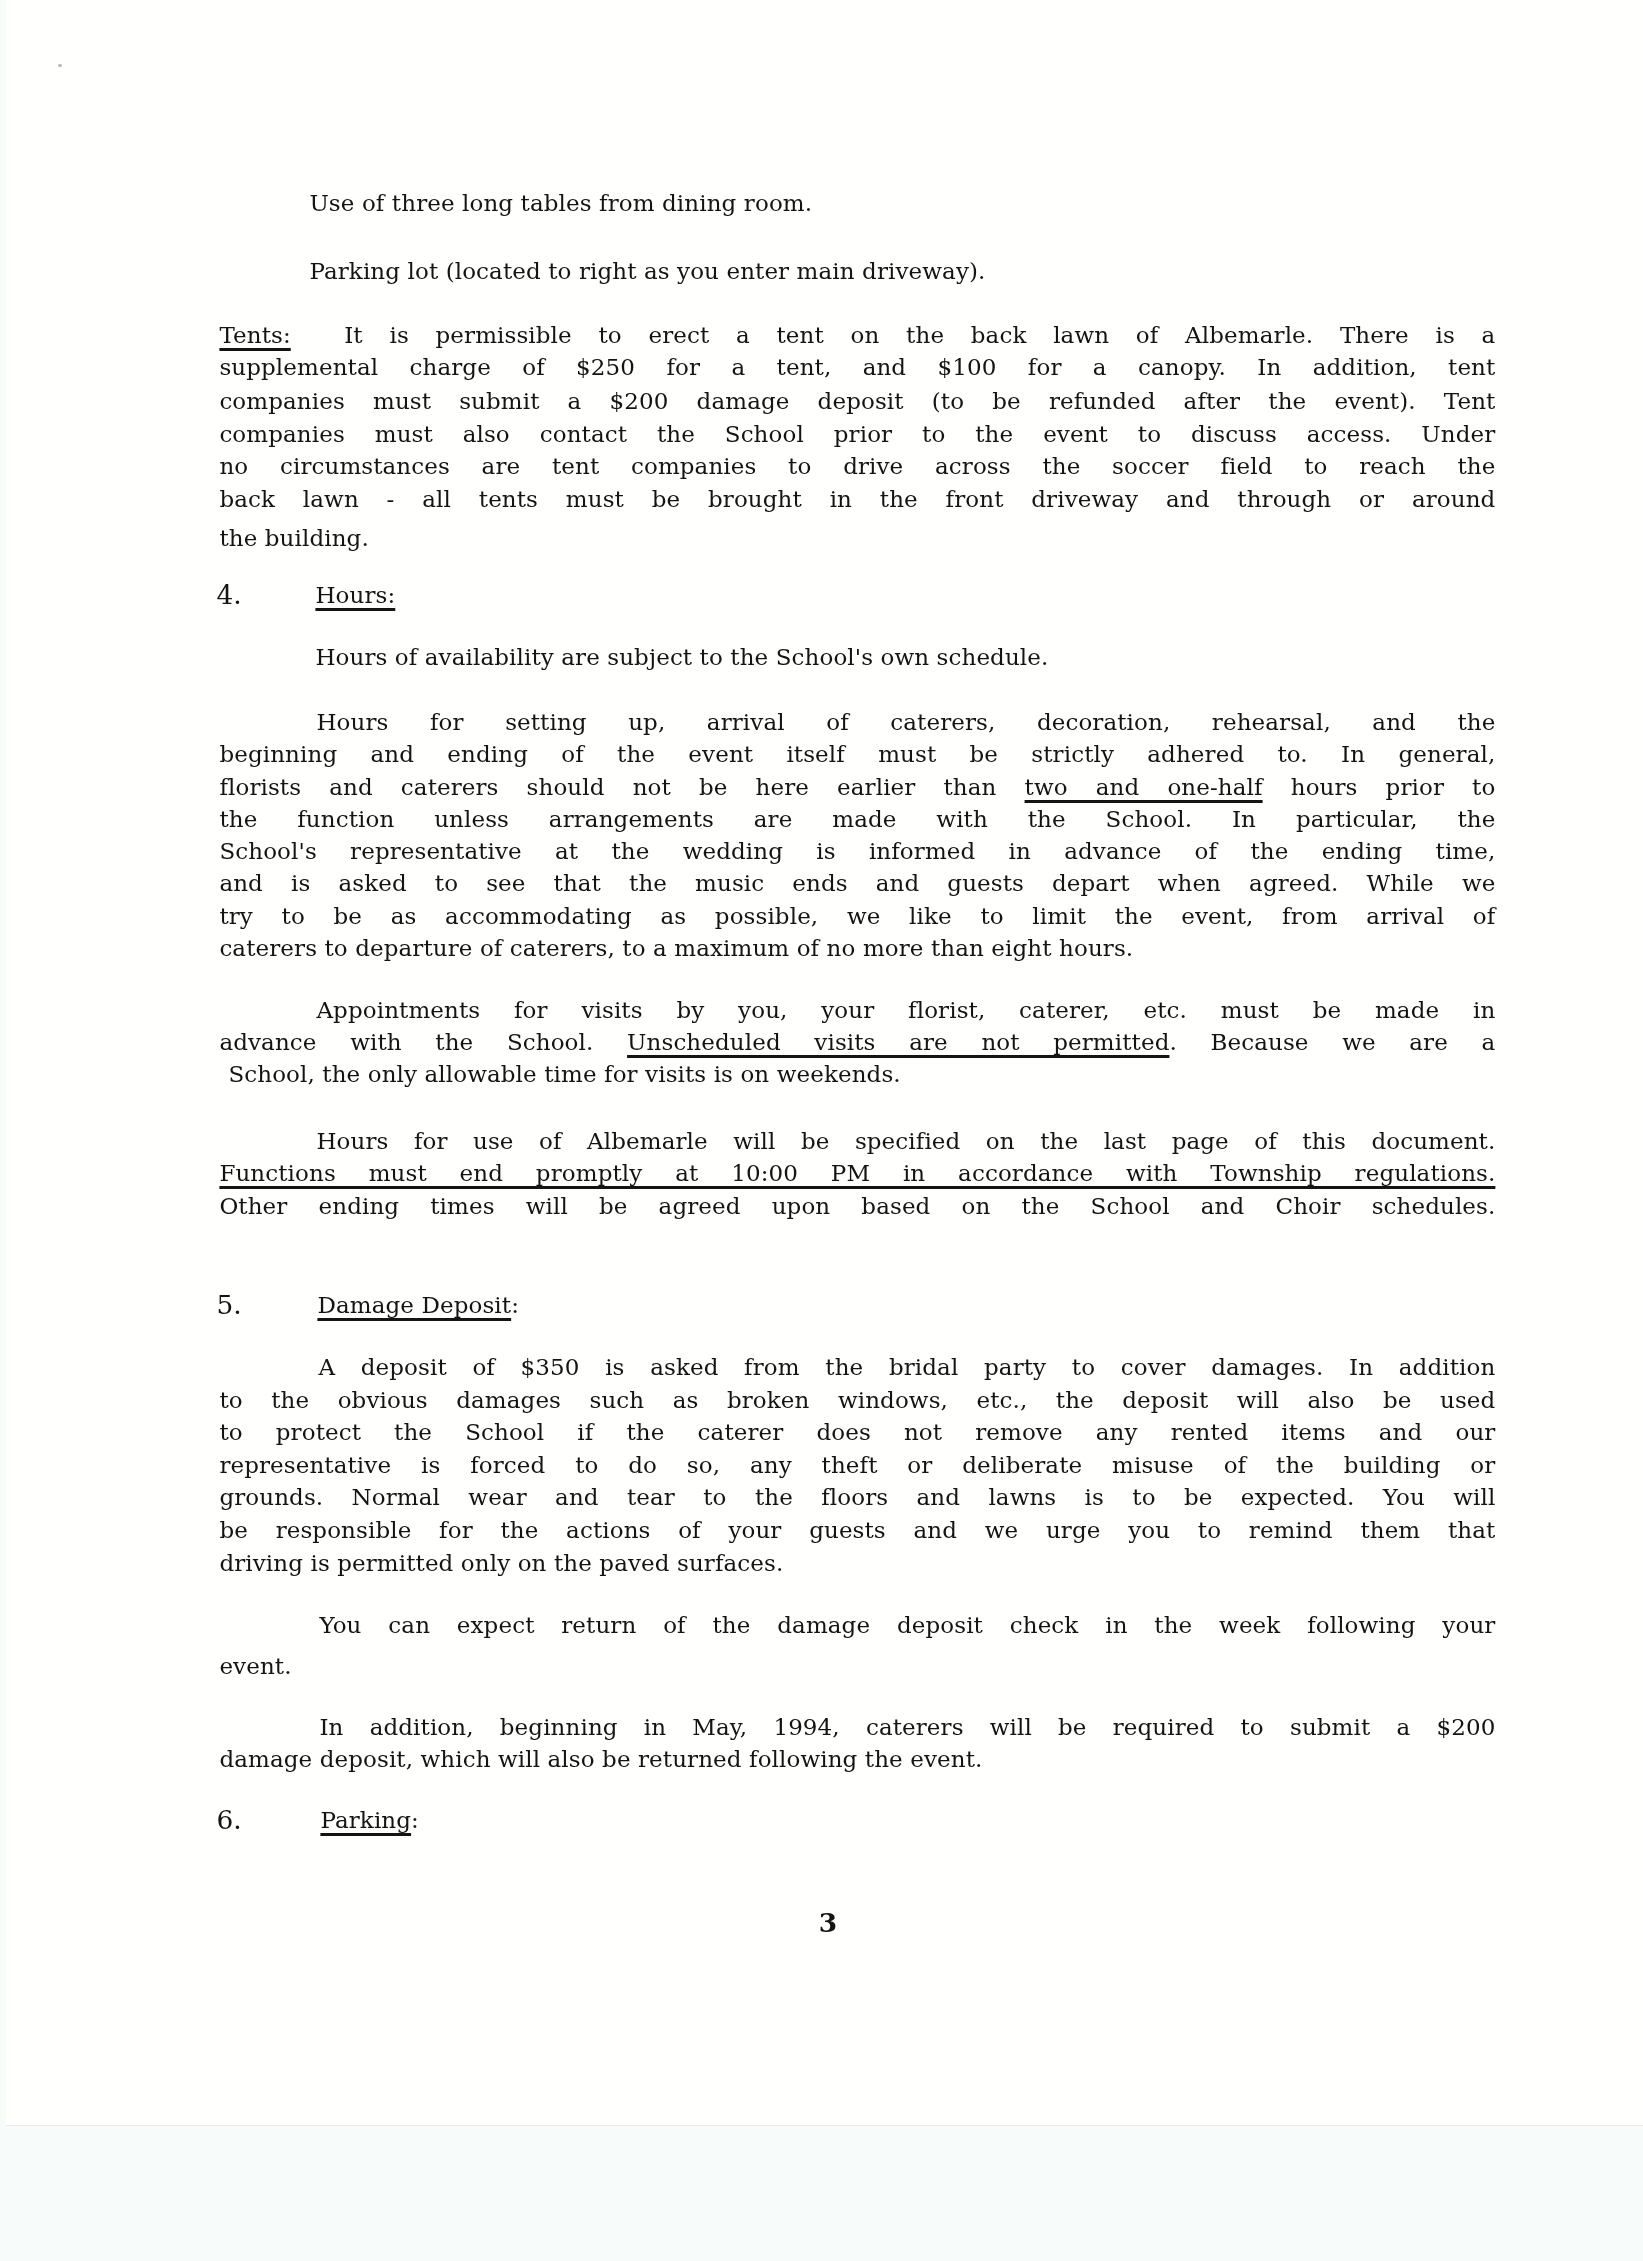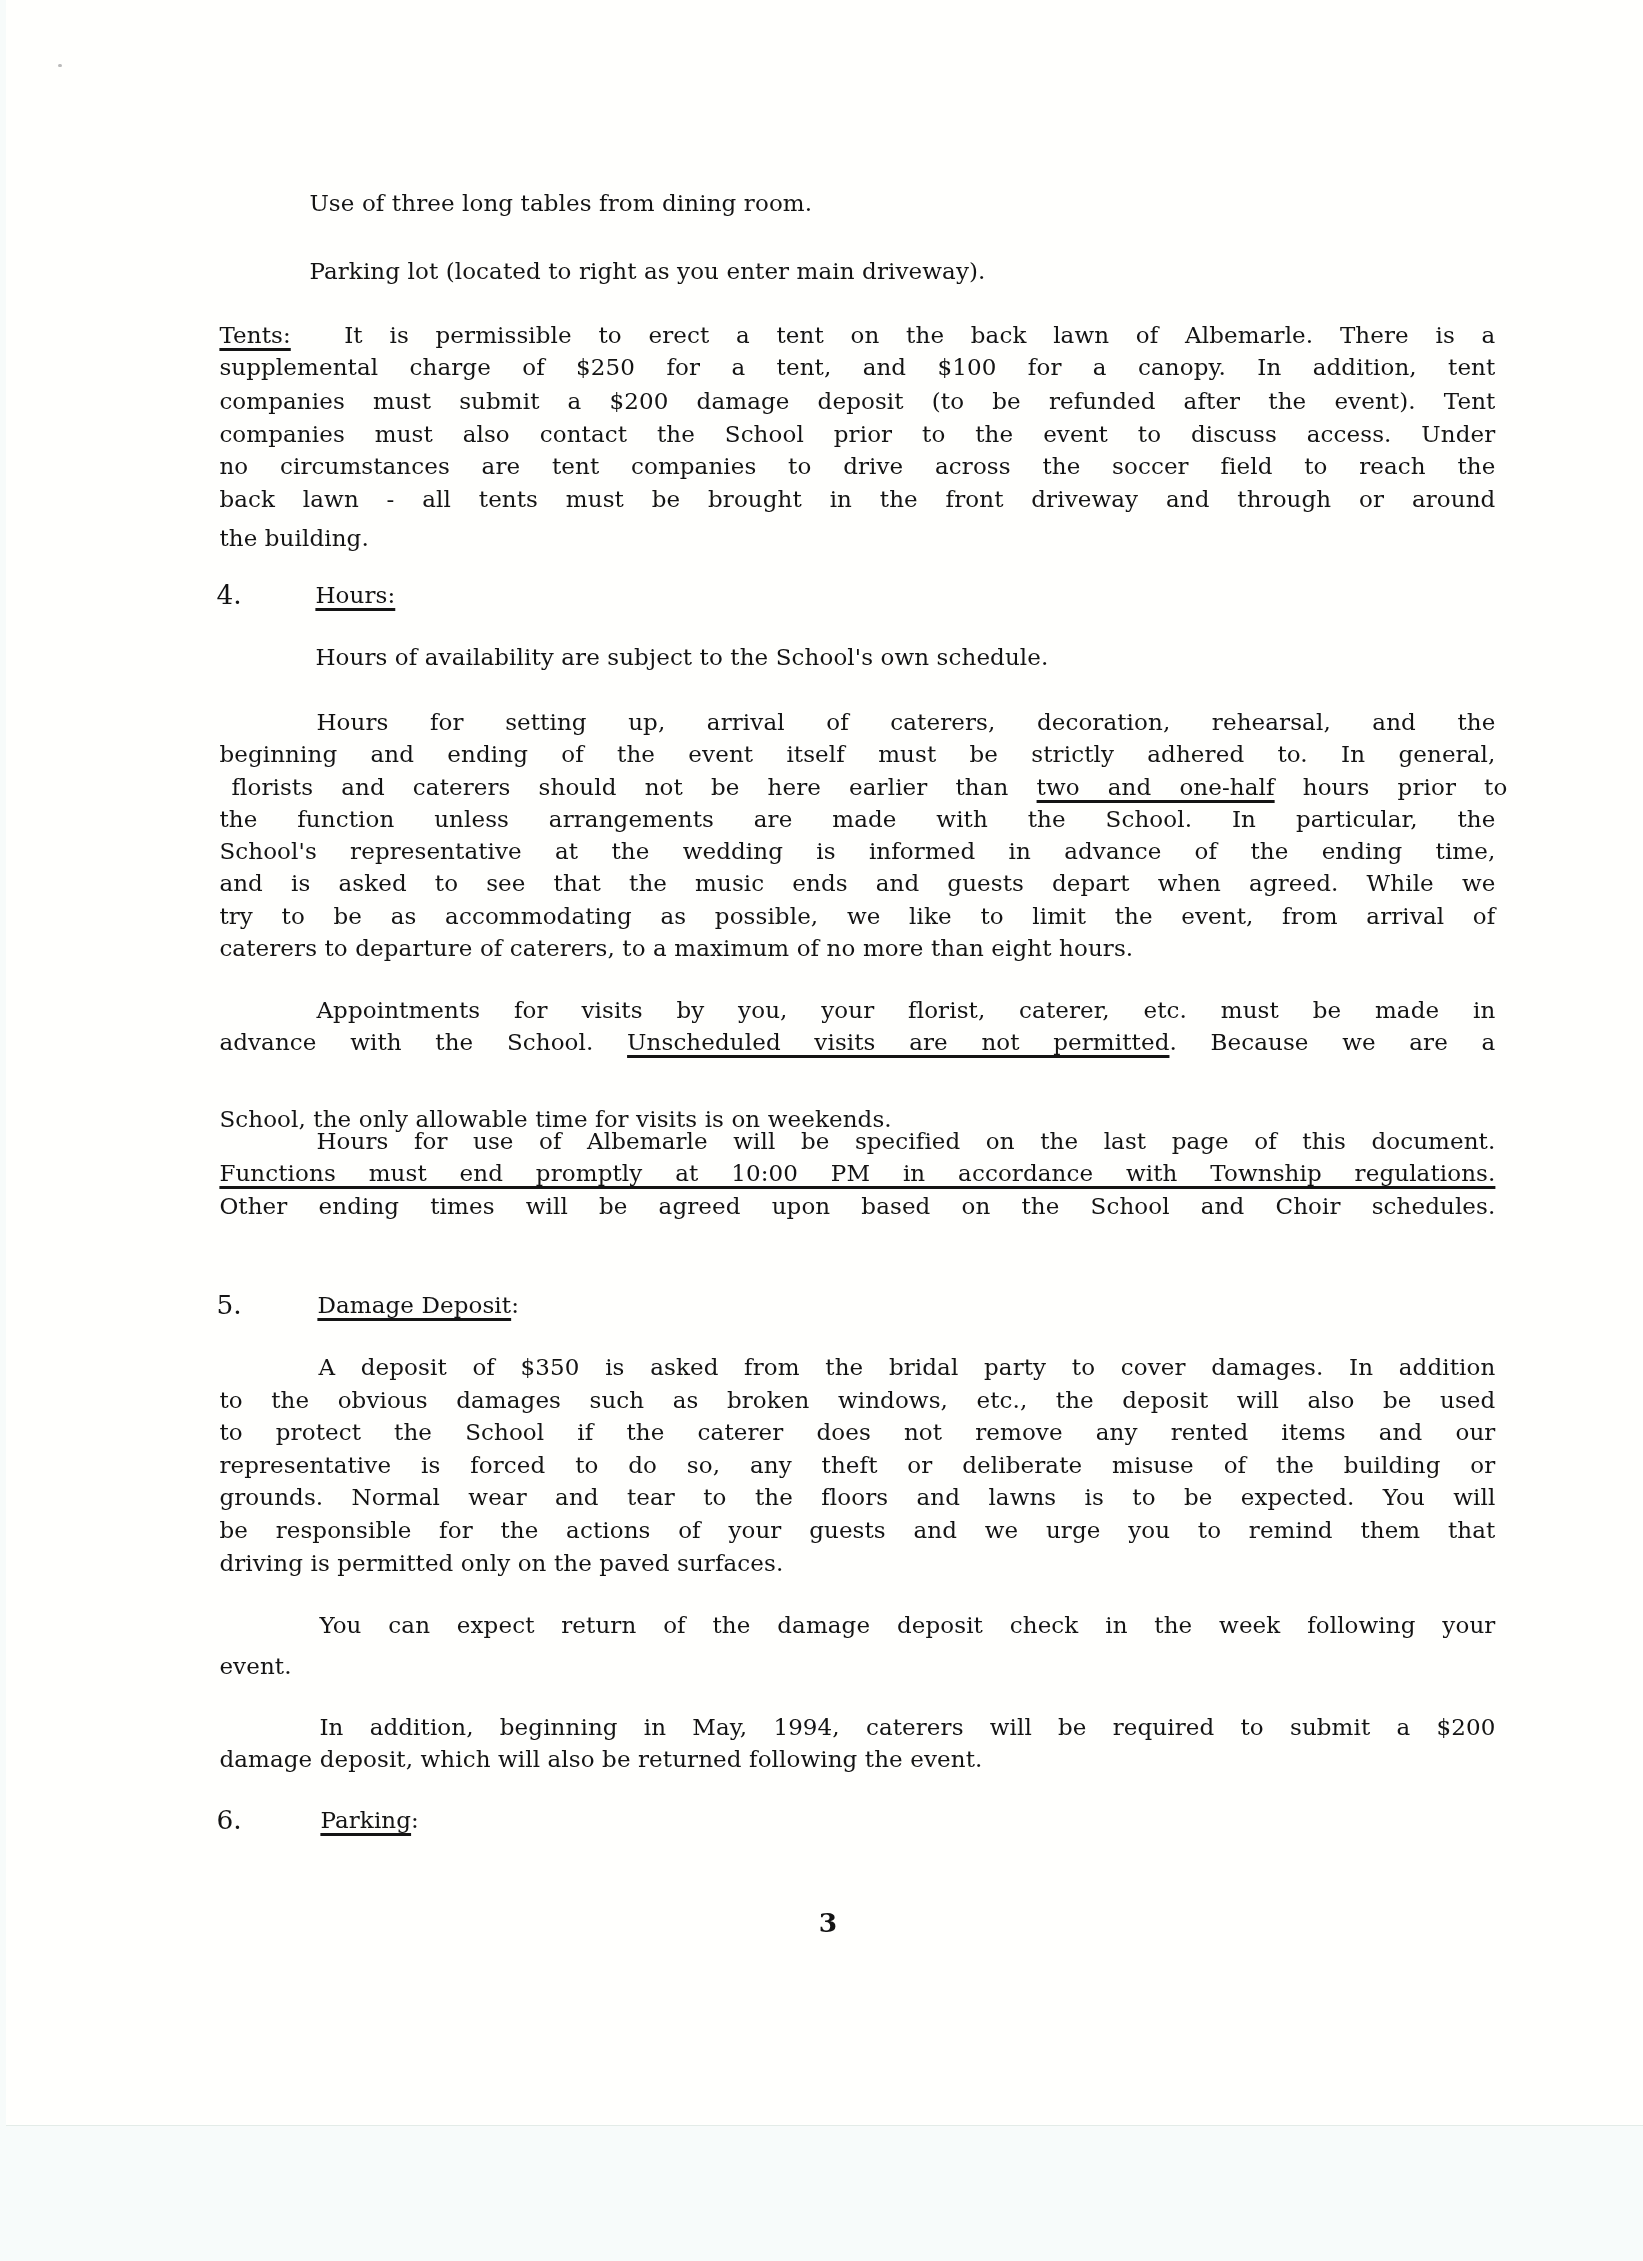--- a/index.html
+++ b/index.html
@@ -41,30 +41,30 @@
   <div class="ln j" style="top:483px;">back lawn - all tents must be brought in the front driveway and through or around</div>
   <div class="ln" style="left:213px;top:516px;margin-top:6px;">the building.</div>
 
   <div class="num" style="left:210px;top:579px;">4.</div>
   <div class="ln u" style="left:309px;top:579px;">Hours:</div>
 
   <div class="ln" style="left:309px;top:641px;">Hours of availability are subject to the School's own schedule.</div>
 
   <div class="ln j" style="top:706px;padding-left:97px;width:1179px;">Hours for setting up, arrival of caterers, decoration, rehearsal, and the</div>
   <div class="ln j" style="top:738px;">beginning and ending of the event itself must be strictly adhered to.  In general,</div>
-  <div class="ln j" style="top:771px;margin-left:12px;"><span>florists and caterers should not be here earlier than </span><span class="u">two and one-half</span><span> hours prior to</span></div>
+  <div class="ln j" style="top:771px;"><span>florists and caterers should not be here earlier than </span><span class="u">two and one-half</span><span> hours prior to</span></div>
   <div class="ln j" style="top:803px;">the function unless arrangements are made with the School.  In particular, the</div>
   <div class="ln j" style="top:835px;">School's representative at the wedding is informed in advance of the ending time,</div>
   <div class="ln j" style="top:867px;">and is asked to see that the music ends and guests depart when agreed.  While we</div>
   <div class="ln j" style="top:900px;">try to be as accommodating as possible, we like to limit the event, from arrival of</div>
   <div class="ln" style="left:213px;top:932px;">caterers to departure of caterers, to a maximum of no more than eight hours.</div>
 
   <div class="ln j" style="top:994px;padding-left:97px;width:1179px;">Appointments for visits by you, your florist, caterer, etc. must be made in</div>
   <div class="ln j" style="top:1026px;"><span>advance with the School.  </span><span class="u">Unscheduled visits are not permitted</span><span>.  Because we are a</span></div>
-  <div class="ln" style="left:213px;top:1058px;margin-top:45px;">School, the only allowable time for visits is on weekends.</div>
+  <div class="ln" style="left:222px;top:1058px;">School, the only allowable time for visits is on weekends.</div>
 
   <div class="ln j" style="top:1125px;padding-left:97px;width:1179px;">Hours for use of Albemarle will be specified on the last page of this document.</div>
   <div class="ln j u" style="top:1157px;">Functions must end promptly at 10:00 PM in accordance with Township regulations.</div>
   <div class="ln j" style="top:1190px;">Other ending times will be agreed upon based on the School and Choir schedules.</div>
 
   <div class="num" style="left:210px;top:1289px;">5.</div>
   <div class="ln" style="left:311px;top:1289px;text-align:center;"><span class="u">Damage Deposit</span><span>:</span></div>
 
   <div class="ln j" style="top:1351px;padding-left:99px;width:1177px;">A deposit of $350 is asked from the bridal party to cover damages.  In addition</div>
   <div class="ln j" style="top:1384px;">to the obvious damages such as broken windows, etc., the deposit will also be used</div>

